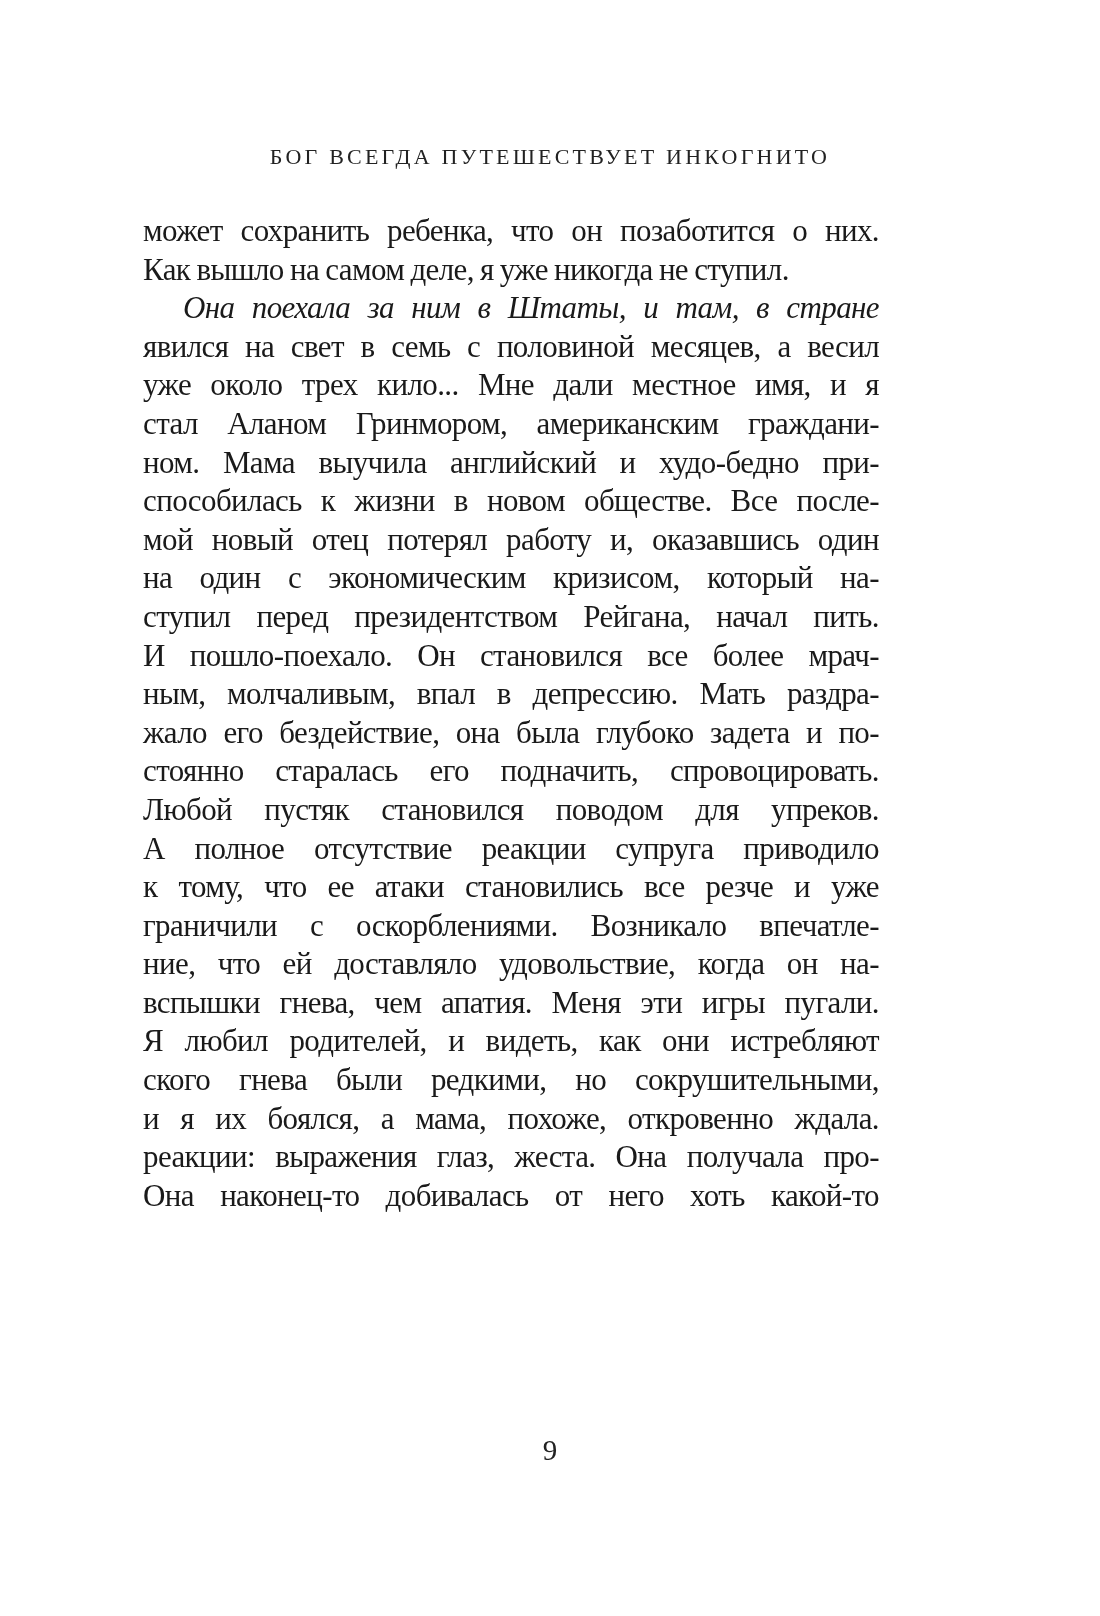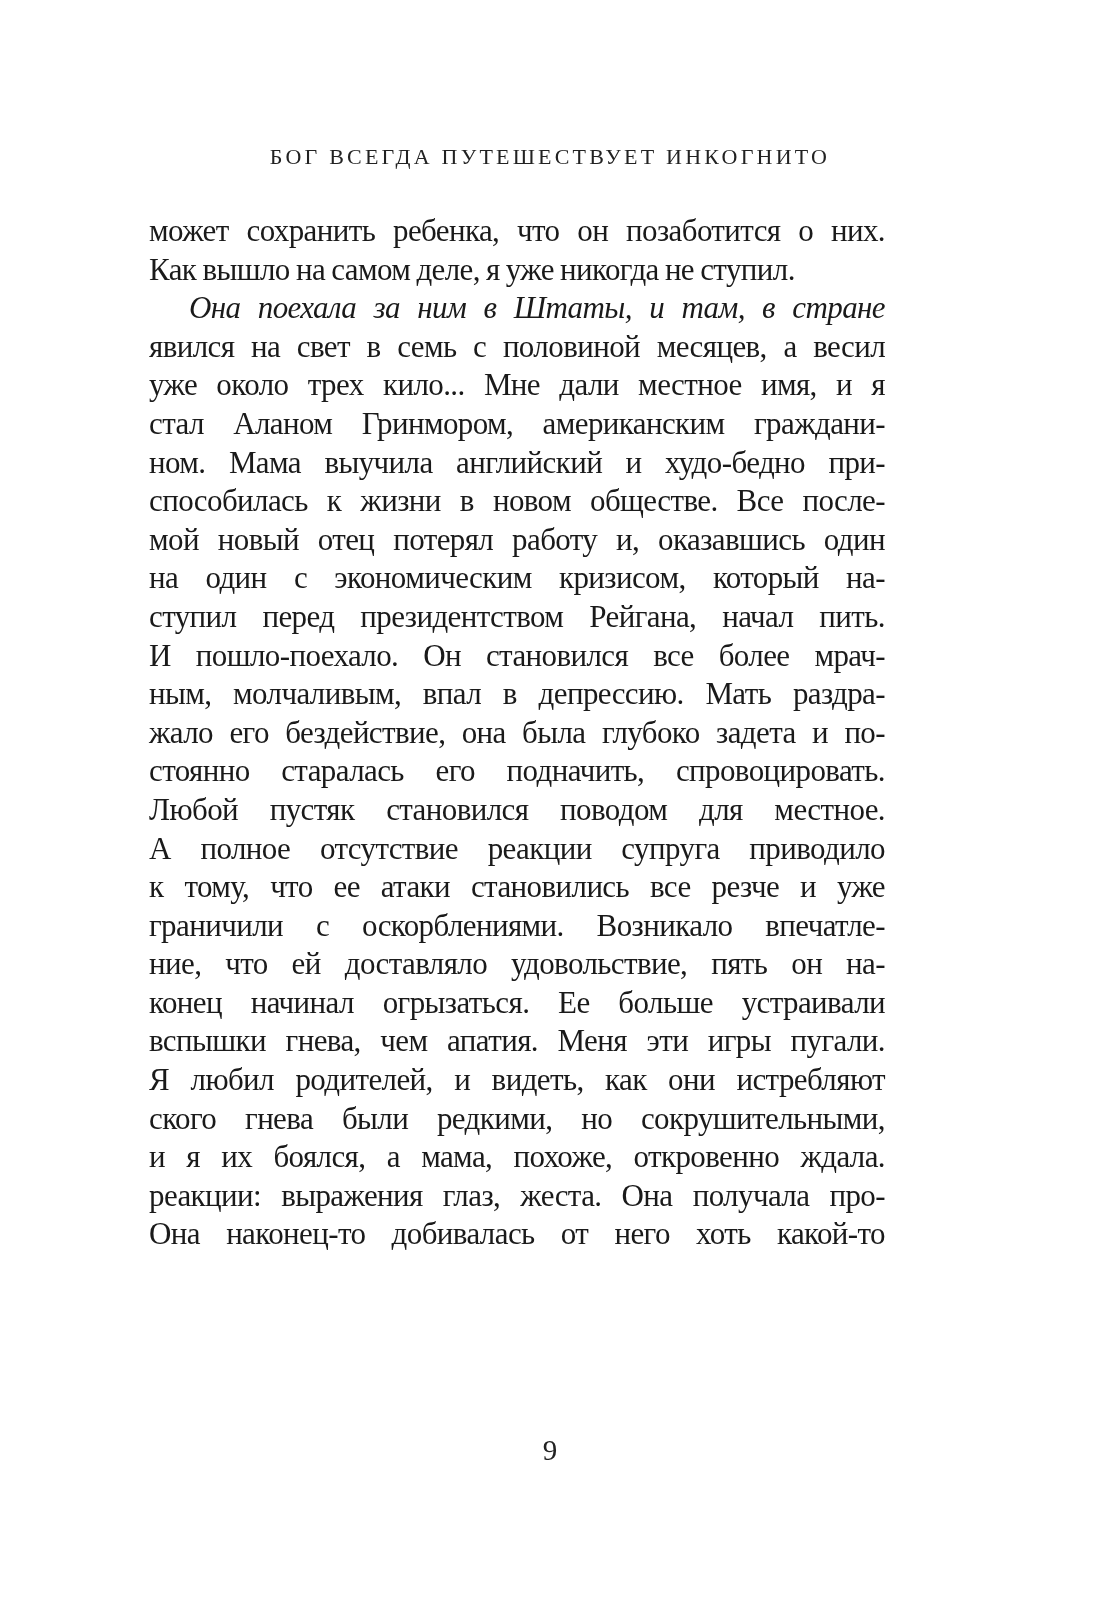--- a/index.html
+++ b/index.html
@@ -22,21 +22,21 @@
       width: 1100px;
       text-align: center;
       font-size: 22px;
       letter-spacing: 3.2px;
       line-height: 34px;
       color: #222;
     }
     .text-block {
       position: absolute;
       top: 212px;
-      left: 149px;
+      left: 143px;
       width: 736px;
     }
     .line {
       display: block;
       height: 38.6px;
       line-height: 38.6px;
       font-size: 31px;
       white-space: nowrap;
       text-align: justify;
       text-align-last: justify;
@@ -75,26 +75,25 @@
   <span class="line">стал Аланом Гринмором, американским граждани-</span>
   <span class="line">ном. Мама выучила английский и худо-бедно при-</span>
   <span class="line">способилась к жизни в новом обществе. Все после-</span>
   <span class="line">мой новый отец потерял работу и, оказавшись один</span>
   <span class="line">на один с экономическим кризисом, который на-</span>
   <span class="line">ступил перед президентством Рейгана, начал пить.</span>
   <span class="line">И пошло-поехало. Он становился все более мрач-</span>
   <span class="line">ным, молчаливым, впал в депрессию. Мать раздра-</span>
   <span class="line">жало его бездействие, она была глубоко задета и по-</span>
   <span class="line">стоянно старалась его подначить, спровоцировать.</span>
-  <span class="line">Любой пустяк становился поводом для местное.</span>
+  <span class="line">Любой пустяк становился поводом для упреков.</span>
   <span class="line">А полное отсутствие реакции супруга приводило</span>
   <span class="line">к тому, что ее атаки становились все резче и уже</span>
   <span class="line">граничили с оскорблениями. Возникало впечатле-</span>
-  <span class="line">ние, что ей доставляло удовольствие, пять он на-</span>
-  <span class="line">конец начинал огрызаться. Ее больше устраивали</span>
+  <span class="line">ние, что ей доставляло удовольствие, когда он на-</span>
   <span class="line">вспышки гнева, чем апатия. Меня эти игры пугали.</span>
   <span class="line">Я любил родителей, и видеть, как они истребляют</span>
   <span class="line">ского гнева были редкими, но сокрушительными,</span>
   <span class="line">и я их боялся, а мама, похоже, откровенно ждала.</span>
   <span class="line">реакции: выражения глаз, жеста. Она получала про-</span>
   <span class="line">Она наконец-то добивалась от него хоть какой-то</span>
 </div>
 
 <div class="page-number">9</div>
 

